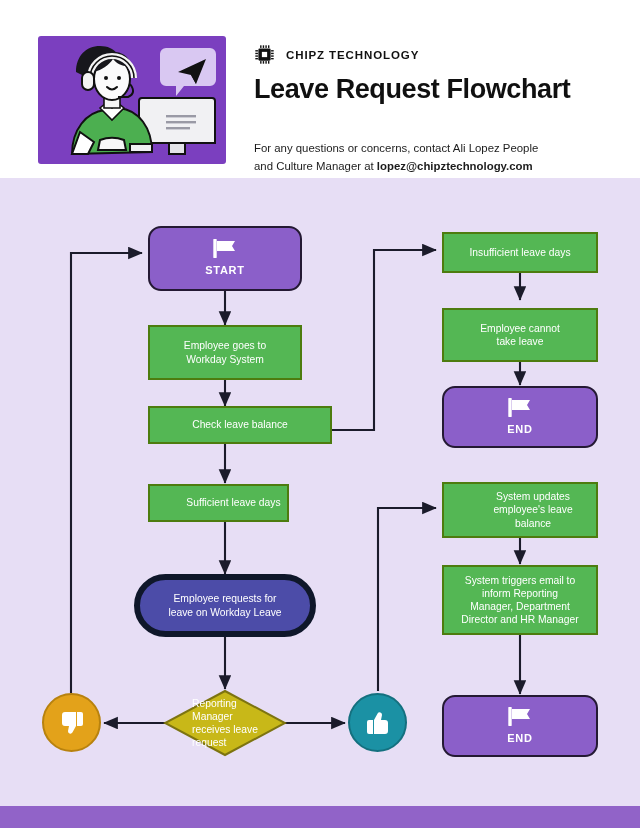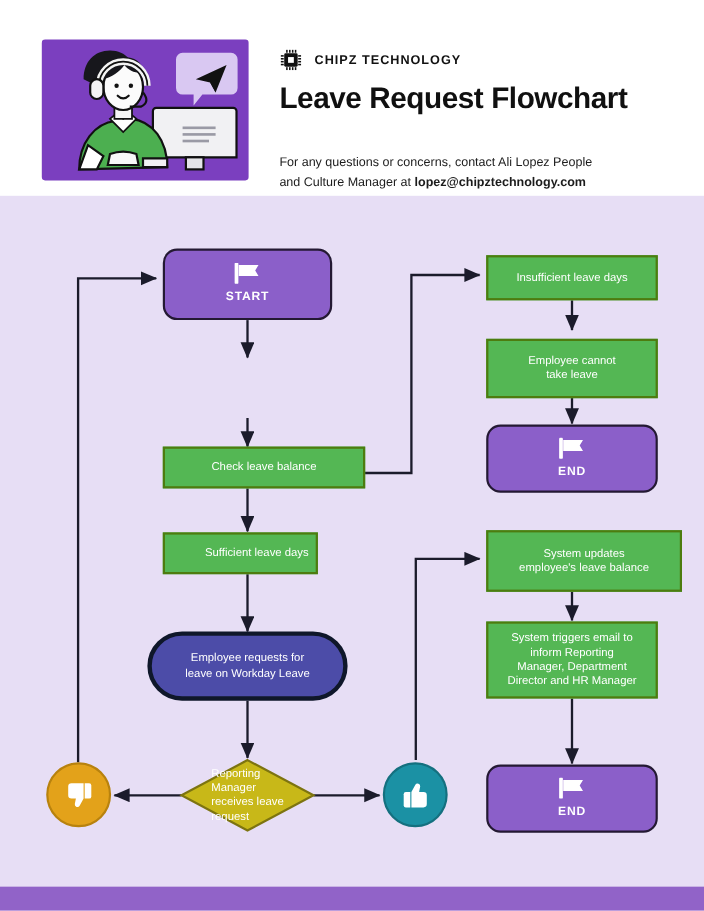--- a/index.html
+++ b/index.html
@@ -78,21 +78,21 @@
     border:2px solid #241933;
     border-radius:13px;
     font-size:11px;
     font-weight:bold;
     letter-spacing:0.7px;
   }
   .term .flag { margin-bottom:6px; display:block; }
 
   .pill {
     background:#4C4CA8;
-    border:4px solid #0f172a;
+    border:6px solid #0f172a;
     border-radius:42px;
     font-size:10.3px;
     padding:3px 14px;
   }
 
   .diamond-wrap { position:absolute; z-index:3; }
   .diamond-wrap svg { position:absolute; left:0; top:0; }
   .diamond-label {
     position:absolute; left:0; top:0; width:100%; height:100%;
     display:flex; align-items:center; justify-content:center;
@@ -228,20 +228,24 @@
   </svg>
 
   <div class="node term" id="node-start" style="left:148px; top:48px; width:154px; height:65px;">
     <svg class="flag" width="26" height="19" viewBox="0 0 26 19">
       <path d="M3 1 v17" stroke="#fff" stroke-width="3.4" stroke-linecap="round"></path>
       <path d="M5 2 h18 l-3 5 3 5 h-18 z" fill="#ffffff"></path>
     </svg>
     <span>START</span>
   </div>
 
+  <div class="node proc" id="node-workday" style="left:148px; top:147px; width:154px; height:55px;">
+    <span>Employee goes to</span>
+    <span>Workday System</span>
+  </div>
 
   <div class="node proc" id="node-checkbal" style="left:148px; top:228px; width:184px; height:38px;">
     <span>Check leave balance</span>
   </div>
 
   <div class="node proc" id="node-sufficient" style="left:148px; top:306px; width:141px; height:38px;padding-left:36px;">
     <span>Sufficient leave days</span>
   </div>
 
   <div class="node pill" id="node-request" style="left:134px; top:396px; width:182px; height:63px;">
@@ -287,21 +291,21 @@
   </div>
 
   <div class="node term" id="node-end1" style="left:442px; top:208px; width:156px; height:62px;">
     <svg class="flag" width="26" height="19" viewBox="0 0 26 19">
       <path d="M3 1 v17" stroke="#fff" stroke-width="3.4" stroke-linecap="round"></path>
       <path d="M5 2 h18 l-3 5 3 5 h-18 z" fill="#ffffff"></path>
     </svg>
     <span>END</span>
   </div>
 
-  <div class="node proc" id="node-update" style="left:442px; top:304px; width:178px; height:56px;">
+  <div class="node proc" id="node-update" style="left:442px; top:304px; width:156px; height:56px;padding-left:32px;">
     <span>System updates</span>
     <span>employee's leave balance</span>
   </div>
 
   <div class="node proc" id="node-email" style="left:442px; top:387px; width:156px; height:70px;">
     <span>System triggers email to</span>
     <span>inform Reporting</span>
     <span>Manager, Department</span>
     <span>Director and HR Manager</span>
   </div>

